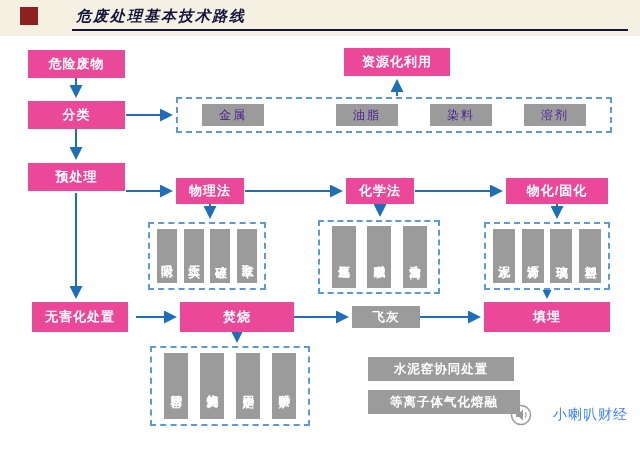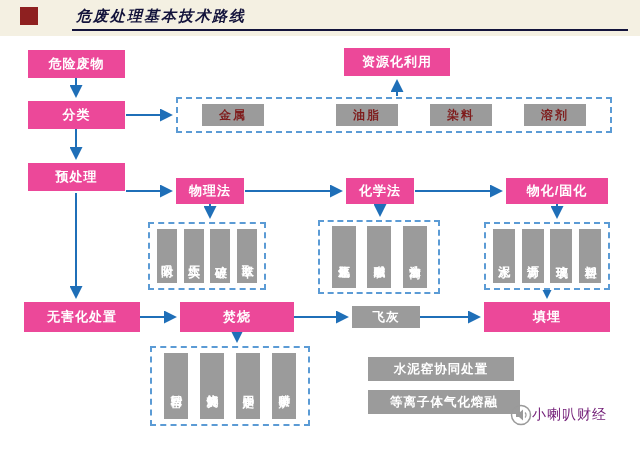--- a/index.html
+++ b/index.html
@@ -48,35 +48,35 @@
     font-size: 12.5px; font-weight: 600; letter-spacing: 1px; white-space: nowrap;
   }
   .dashed-group {
     position: absolute; z-index: 2; box-sizing: border-box;
     border: 2px dashed #5B9BD5;
     display: flex; align-items: center; justify-content: space-evenly;
     background: #ffffff;
   }
   .hgroup { justify-content: space-between; padding: 0 24px; }
   .gray-chip {
-    background: #9B9B9B; color: #7f1d1d; text-align: center;
-    font-size: 12px; font-weight: 700; letter-spacing: 2px;
+    background: #9B9B9B; color: #4c1d95; text-align: center;
+    font-size: 12px; font-weight: 400; letter-spacing: 2px;
     height: 22px; line-height: 22px;
   }
   .vchip {
     background: #9B9B9B; color: #ffffff;
     writing-mode: vertical-rl; text-orientation: upright;
     display: flex; align-items: center; justify-content: center;
     font-size: 12px; font-weight: 600;
   }
   
   .watermark {
     position: absolute; left: 510px; top: 404px; z-index: 2;
-    display: flex; align-items: center; gap: 0;
-    color: #701a75; font-size: 14px; letter-spacing: 1px;
+    display: flex; align-items: center; gap: 21px;
+    color: #3b82f6; font-size: 14px; letter-spacing: 1px;
   }
 </style>
 </head>
 <body>
 
 <div class="page">
 
   <div class="header">
     <div class="red-square"></div>
     <div class="title">危废处理基本技术路线</div>
@@ -109,21 +109,21 @@
     </g>
   </svg>
 
   <div class="node blue" style="left:28px;top:50px;width:97px;height:28px;">危险废物</div>
   <div class="node blue" style="left:28px;top:101px;width:97px;height:28px;">分类</div>
   <div class="node blue" style="left:344px;top:48px;width:106px;height:28px;text-align:center;">资源化利用</div>
   <div class="node blue" style="left:28px;top:163px;width:97px;height:28px;">预处理</div>
   <div class="node blue" style="left:176px;top:178px;width:68px;height:26px;">物理法</div>
   <div class="node blue" style="left:346px;top:178px;width:68px;height:26px;">化学法</div>
   <div class="node blue" style="left:506px;top:178px;width:102px;height:26px;">物化/固化</div>
-  <div class="node blue" style="left:24px;top:302px;width:116px;height:30px;">无害化处置</div>
+  <div class="node blue" style="left:32px;top:302px;width:96px;height:30px;">无害化处置</div>
   <div class="node blue" style="left:180px;top:302px;width:114px;height:30px;">焚烧</div>
   <div class="node blue" style="left:484px;top:302px;width:126px;height:30px;">填埋</div>
 
   <div class="gray-box" style="left:352px;top:306px;width:68px;height:22px;">飞灰</div>
   <div class="gray-box" style="left:368px;top:357px;width:146px;height:24px;">水泥窑协同处置</div>
   <div class="gray-box" style="left:368px;top:390px;width:152px;height:24px;">等离子体气化熔融</div>
 
   <div class="dashed-group hgroup" style="left:176px;top:97px;width:436px;height:36px;">
     <div class="gray-chip" style="width:62px;">金属</div>
     <div class="gray-chip" style="width:62px;margin-left:40px;">油脂</div>

